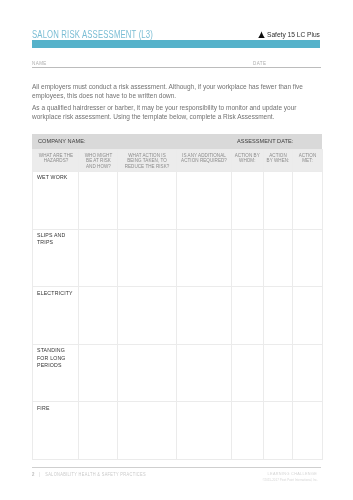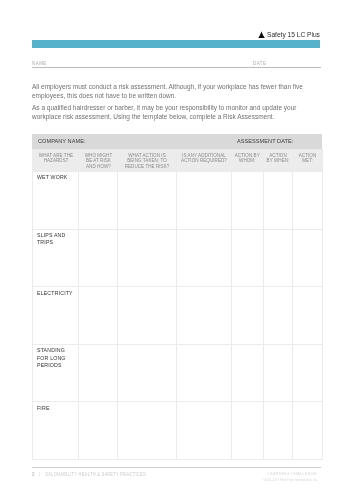--- a/index.html
+++ b/index.html
@@ -90,20 +90,21 @@
   .foot-r .l1 { font-size:4px; line-height:1; letter-spacing:0.35px; }
   .foot-r .l1 span { display:inline-block; white-space:nowrap; transform:scaleX(0.95); transform-origin:right top; }
   .foot-r .l2 { font-size:3.5px; line-height:1; letter-spacing:0.05px; margin-top:2.9px; }
   .foot-r .l2 span { display:inline-block; white-space:nowrap; transform:scaleX(0.83); transform-origin:right top; }
 </style>
 </head>
 <body>
 
 <div class="page">
 
+  <div class="title"><span class="cond">SALON RISK ASSESSMENT (L3)</span></div>
 
   <div class="brand">
     <svg class="tri" width="7" height="7.2" viewBox="0 0 66 68">
         <path d="M33 2 C35 10 44 38 64 66 L2 66 C22 38 31 10 33 2 Z" fill="#0d0d0d"></path>
       </svg>
     <span class="btxt">Safety 15 LC Plus</span>
   </div>
 
   <div class="accentbar"></div>
 

